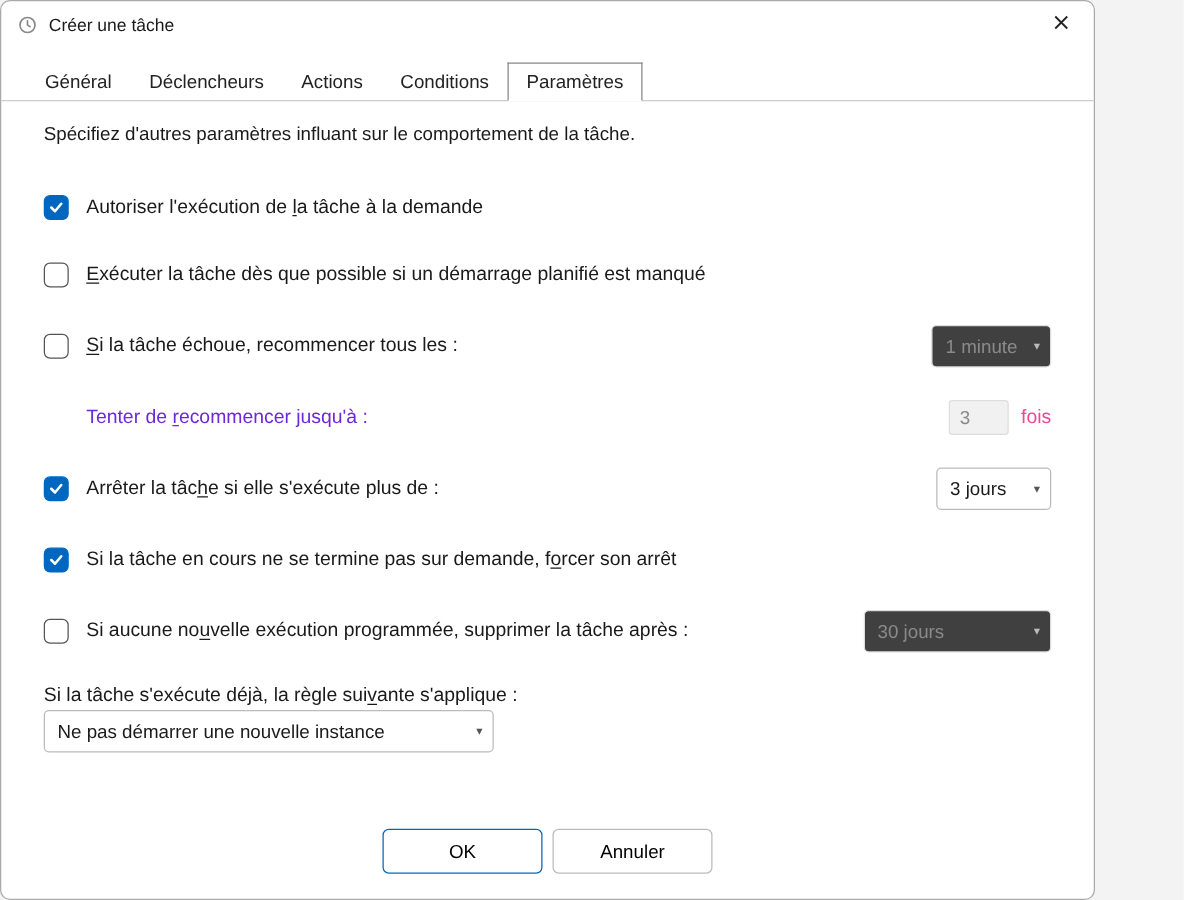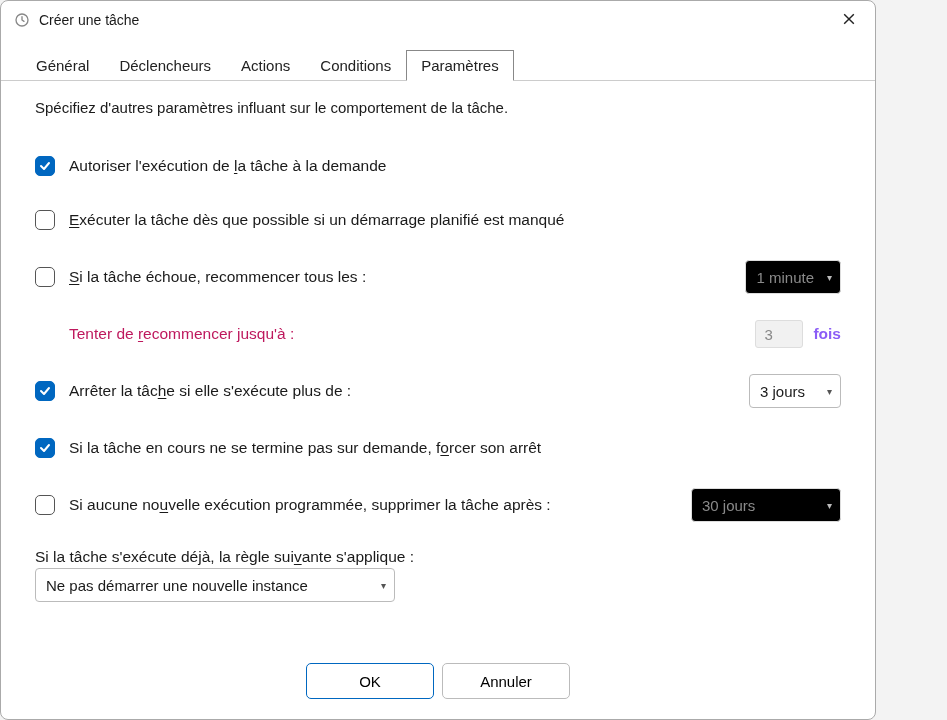--- a/index.html
+++ b/index.html
@@ -95,39 +95,39 @@
     cursor: pointer;
   }
   .chk.checked {
     background: #0067c0;
     border-color: #0067c0;
   }
   .chk.checked svg { display: block; }
   .chk svg { display: none; }
 
   .lbl { font-size: 15.5px; flex: 1; }
-  .lbl.disabled { color: #be185d; }
+  .lbl.disabled { color: #6d28d9; }
   .suffix { font-size: 15.5px; margin-left: 10px; }
-  .suffix.disabled { color: #8b5cf6; font-weight: bold; }
+  .suffix.disabled { color: #ec4899; }
 
   .combo {
     border: 1px solid #bbb;
     background: #fff;
     border-radius: 4px;
     height: 34px;
     min-width: 92px;
     padding: 0 26px 0 10px;
     display: inline-flex;
     align-items: center;
     font-size: 15px;
     position: relative;
     cursor: pointer;
   }
   .combo.disabled {
-    background: #000000;
+    background: #404040;
     color: #8a8a8a;
     cursor: default;
     border-color: #ddd;
   }
   .combo .chev {
     position: absolute; right: 8px; top: 50%; transform: translateY(-50%);
     font-size: 10px; color: #555;
   }
   .combo.disabled .chev { color: #bbb; }
 

